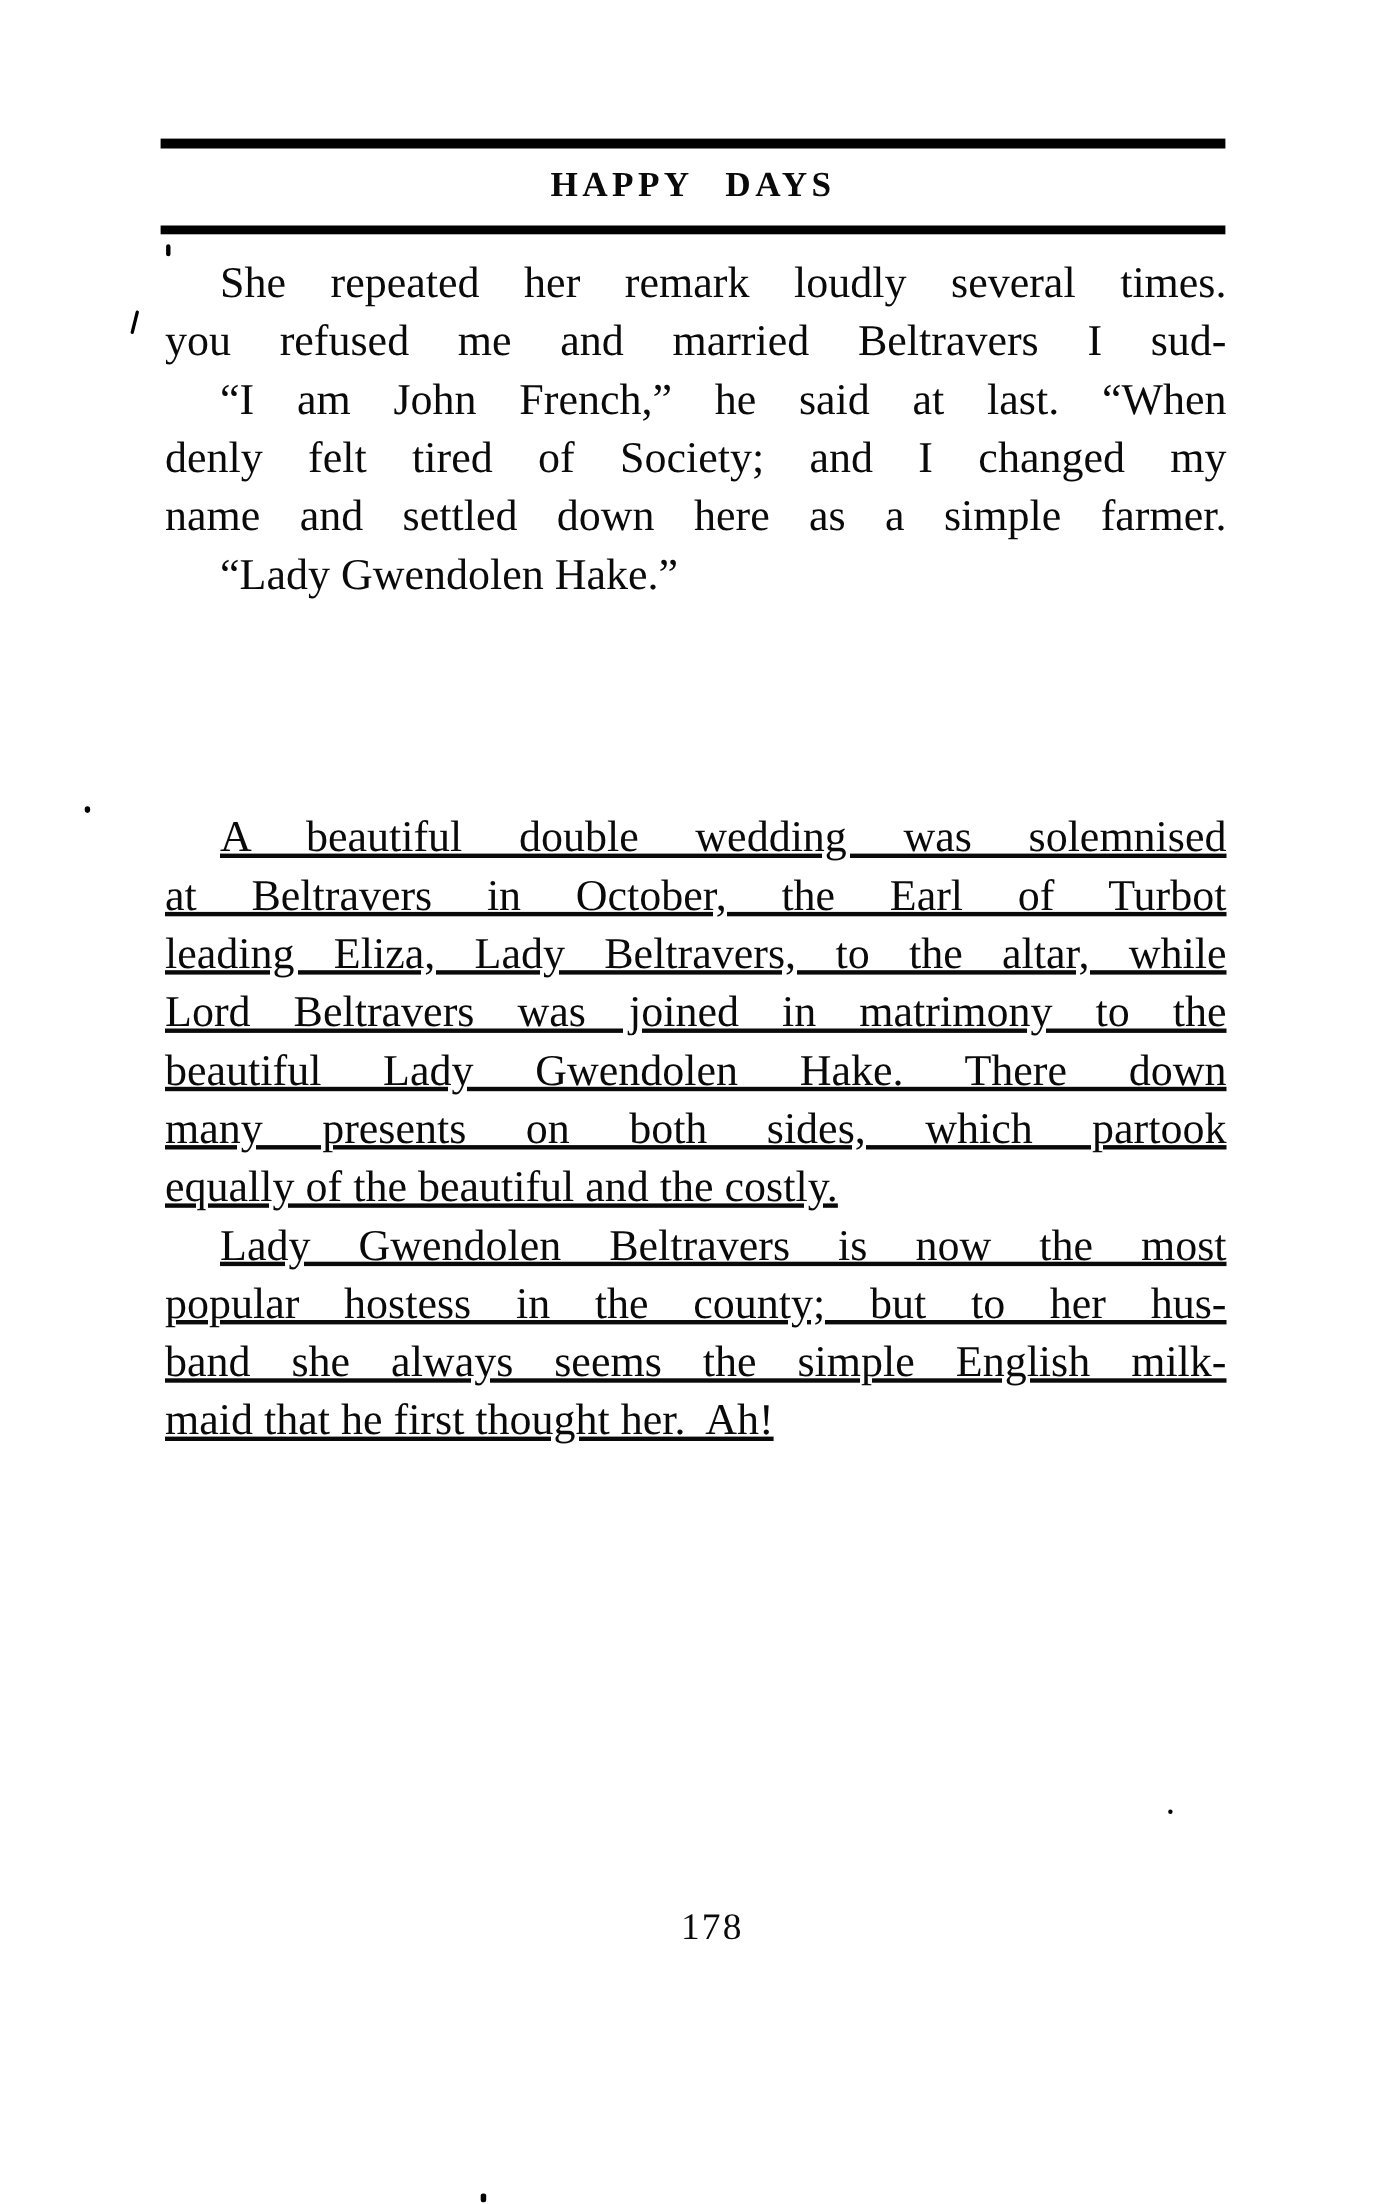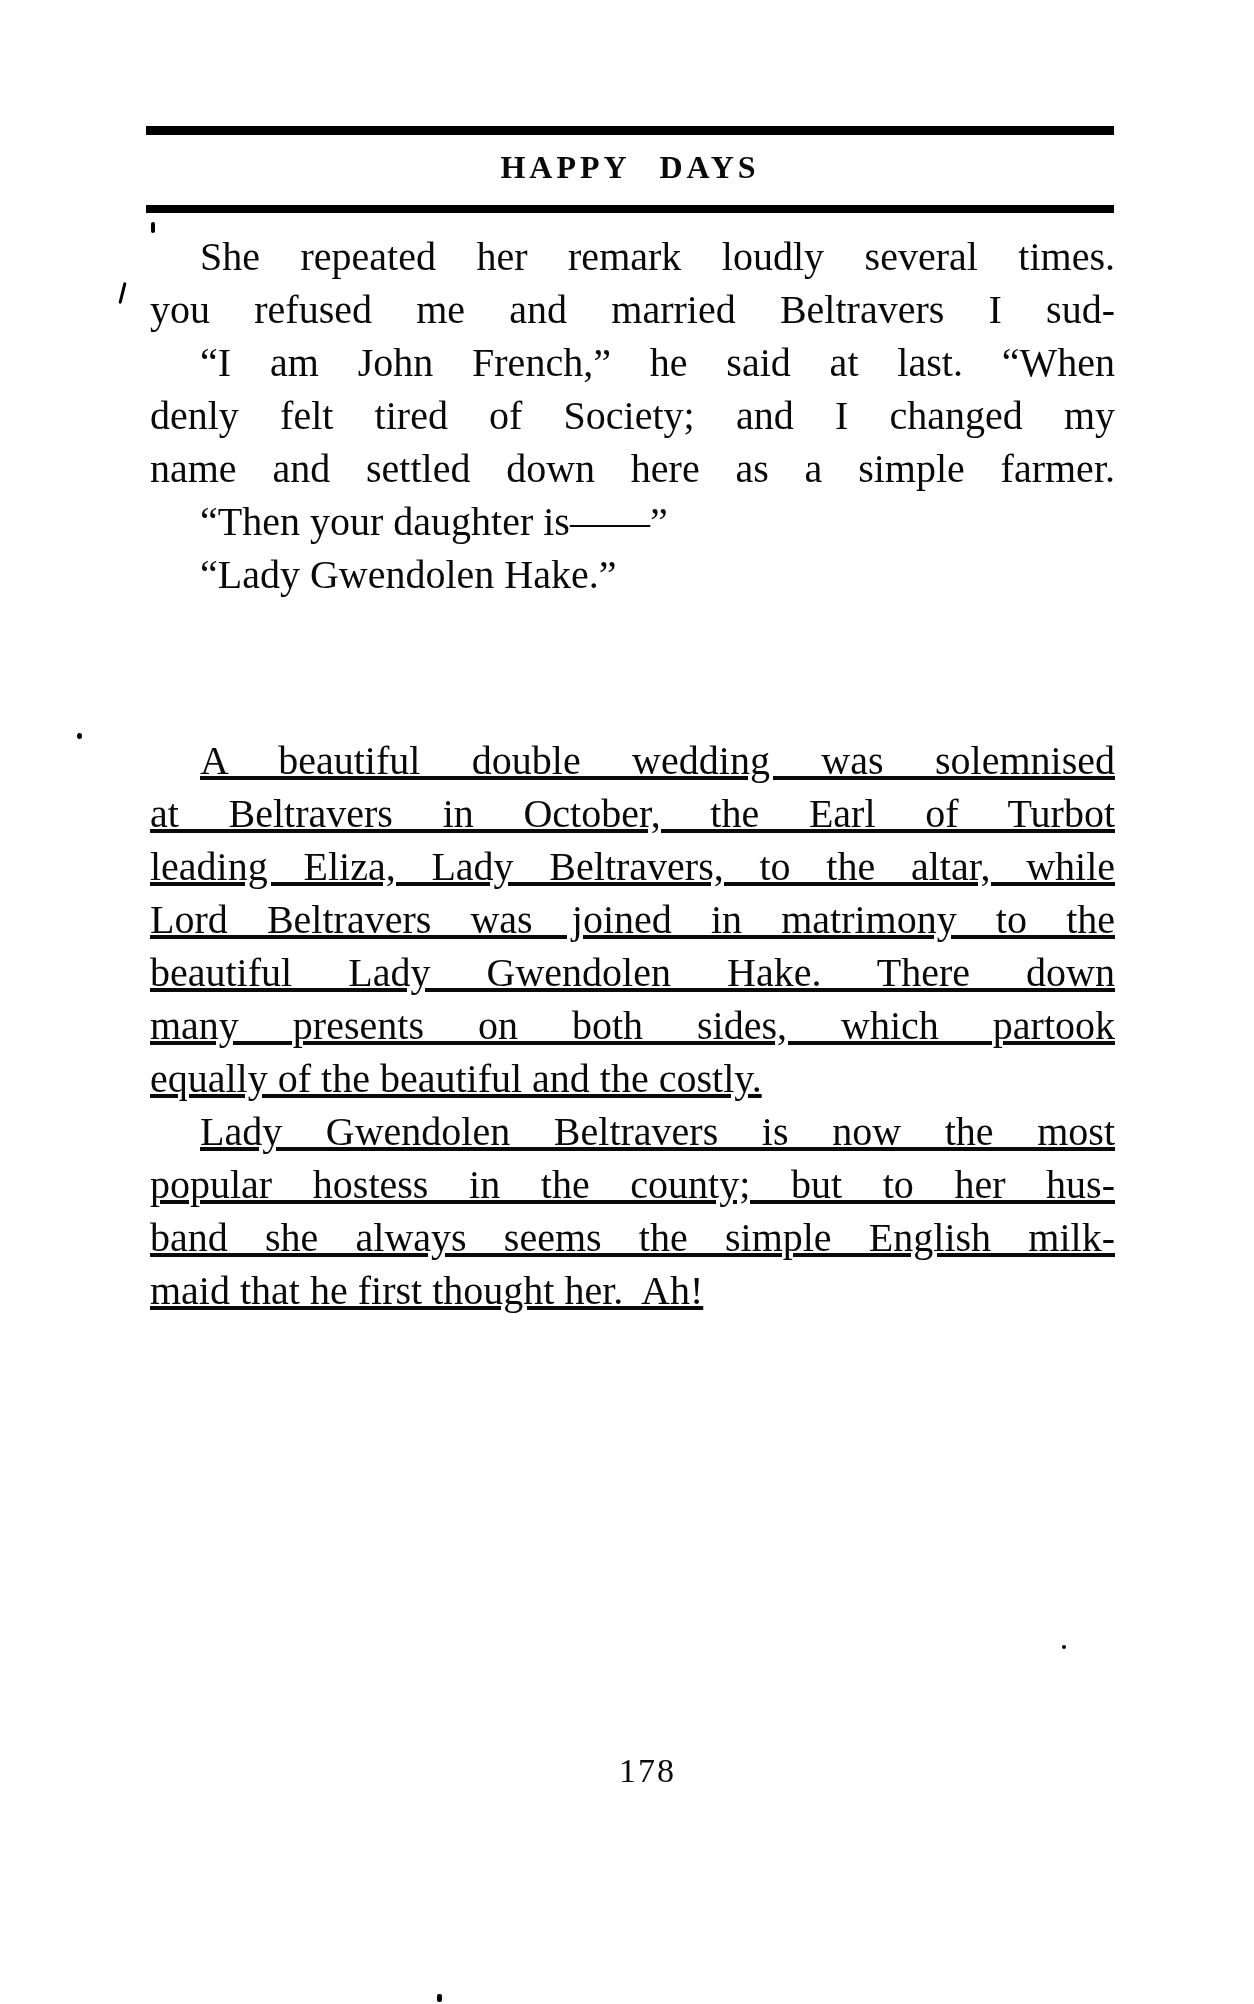--- a/index.html
+++ b/index.html
@@ -34,21 +34,21 @@
   .block-2 { top: 734px; text-decoration: underline; }
   .line { height: 53px; line-height: 53px; }
   .j { text-align: justify; text-align-last: justify; }
   .p { white-space: pre-wrap; }
   .ind { padding-left: 50px; }
 
   
   .folio {
     position: absolute; left: 150px; top: 1734px; width: 965px;
     text-align: center; text-indent: 30px;
-    font-size: 34px; letter-spacing: 2px; margin-top: 18px;
+    font-size: 34px; letter-spacing: 2px;
   }
 
   
   .speck { position: absolute; background: #000; }
   .speck-quote { left: 151px; top: 222px; width: 4px; height: 11px; border-radius: 2px; }
   .speck-slash { left: 121px; top: 282px; width: 3px; height: 22px; transform: rotate(14deg); border-radius: 2px; }
   .speck-dot-left { left: 77px; top: 733px; width: 5px; height: 6px; border-radius: 50%; }
   .speck-dot-right { left: 1062px; top: 1645px; width: 4px; height: 4px; border-radius: 50%; }
   .speck-bottom { left: 437px; top: 1994px; width: 5px; height: 8px; border-radius: 2px; }
 </style>
@@ -60,21 +60,20 @@
   <div class="rule rule-top"></div>
   <div class="running-head">HAPPY DAYS</div>
   <div class="rule rule-bottom"></div>
 
   <div class="text-block block-1">
     <div class="line j ind">She repeated her remark loudly several times.</div>
     <div class="line j">you refused me and married Beltravers I sud-</div>
     <div class="line j ind">“I am John French,” he said at last.  “When</div>
     <div class="line j">denly felt tired of Society; and I changed my</div>
     <div class="line j">name and settled down here as a simple farmer.</div>
-    <div class="line p ind">“Then your daughter is——”</div>
     <div class="line p ind">“Lady Gwendolen Hake.”</div>
   </div>
 
   <div class="text-block block-2">
     <div class="line j ind">A beautiful double wedding was solemnised</div>
     <div class="line j">at Beltravers in October, the Earl of Turbot</div>
     <div class="line j">leading Eliza, Lady Beltravers, to the altar, while</div>
     <div class="line j">Lord Beltravers was joined in matrimony to the</div>
     <div class="line j">beautiful Lady Gwendolen Hake.  There down</div>
     <div class="line j">many presents on both sides, which partook</div>

